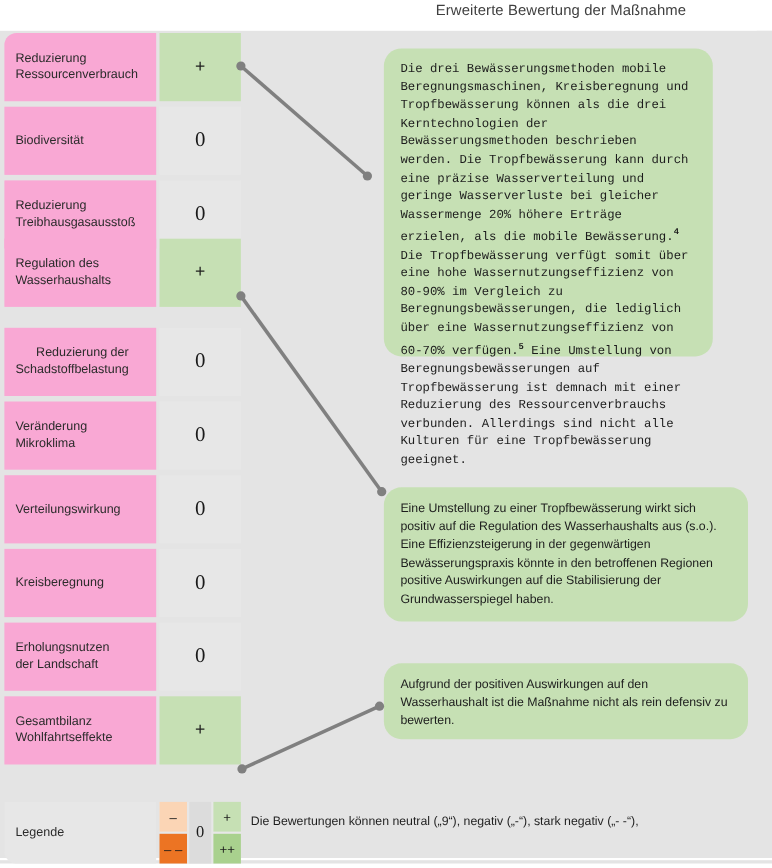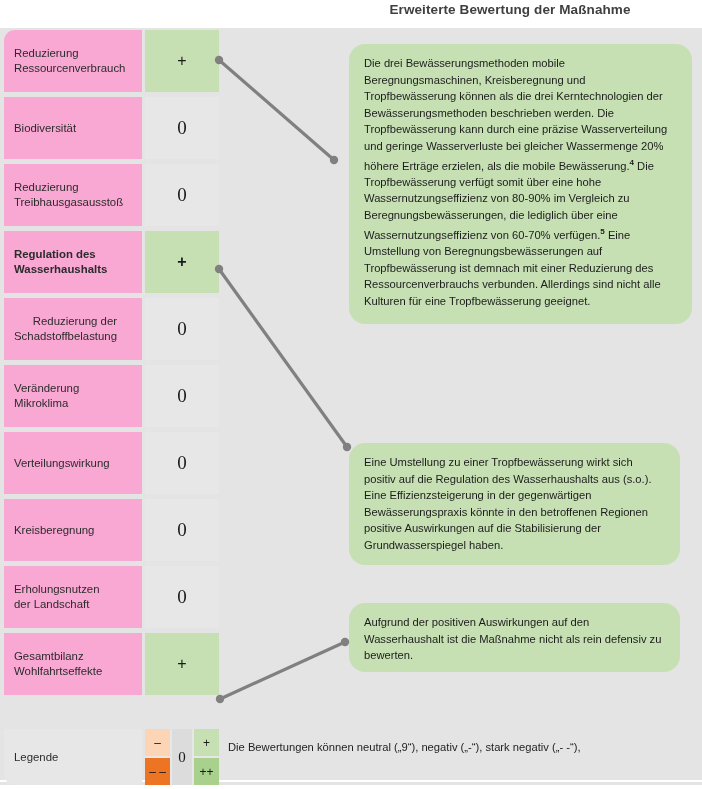--- a/index.html
+++ b/index.html
@@ -16,21 +16,21 @@
   }
 
   
   #title {
     position: absolute;
     left: 330px;
     top: 2px;
     width: 360px;
     text-align: center;
     font-size: 13.5px;
-    font-weight: bold;
+    font-weight: normal;
     color: #3f3f3f;
     letter-spacing: 0.1px;
   }
 
   
   #panel {
     position: absolute;
     left: 0px;
     top: 28px;
     width: 702px;
@@ -154,21 +154,21 @@
     border-radius: 16px;
     box-sizing: border-box;
     font-size: 11.2px;
     line-height: 16.6px;
     color: #1c1c1c;
     padding: 11px 16px 11px 15px;
     text-align: left;
   }
   .callout sup { font-size: 8px; vertical-align: super; font-weight: bold; }
 
-  #callout-1 { left: 349px; top: 44px;  width: 343px; height: 280px; }
+  #callout-1 { left: 349px; top: 44px;  width: 299px; height: 280px; font-family: Liberation Mono, monospace; }
   #callout-2 { left: 349px; top: 443px; width: 331px; height: 122px; }
   #callout-3 { left: 349px; top: 603px; width: 331px; height: 69px; }
 
   
   #connectors {
     position: absolute;
     left: 0; top: 0;
     width: 702px; height: 789px;
     pointer-events: none;
   }
@@ -204,21 +204,21 @@
         <span>Biodiversität</span>
       </div>
       <div class="value zero">0</div>
     </div>
     <div class="row" style="top: 164px;">
       <div class="label">
         <span>Reduzierung<br>Treibhausgasausstoß</span>
       </div>
       <div class="value zero">0</div>
     </div>
-    <div class="row" style="top: 231px; font-weight: bold;">
+    <div class="row" style="top: 217px;">
       <div class="label">
         <span>Regulation des<br>Wasserhaushalts</span>
       </div>
       <div class="value pos">+</div>
     </div>
     <div class="row" style="top: 298px; text-align: right;">
       <div class="label">
         <span>Reduzierung der<br>Schadstoffbelastung</span>
       </div>
       <div class="value zero">0</div>

